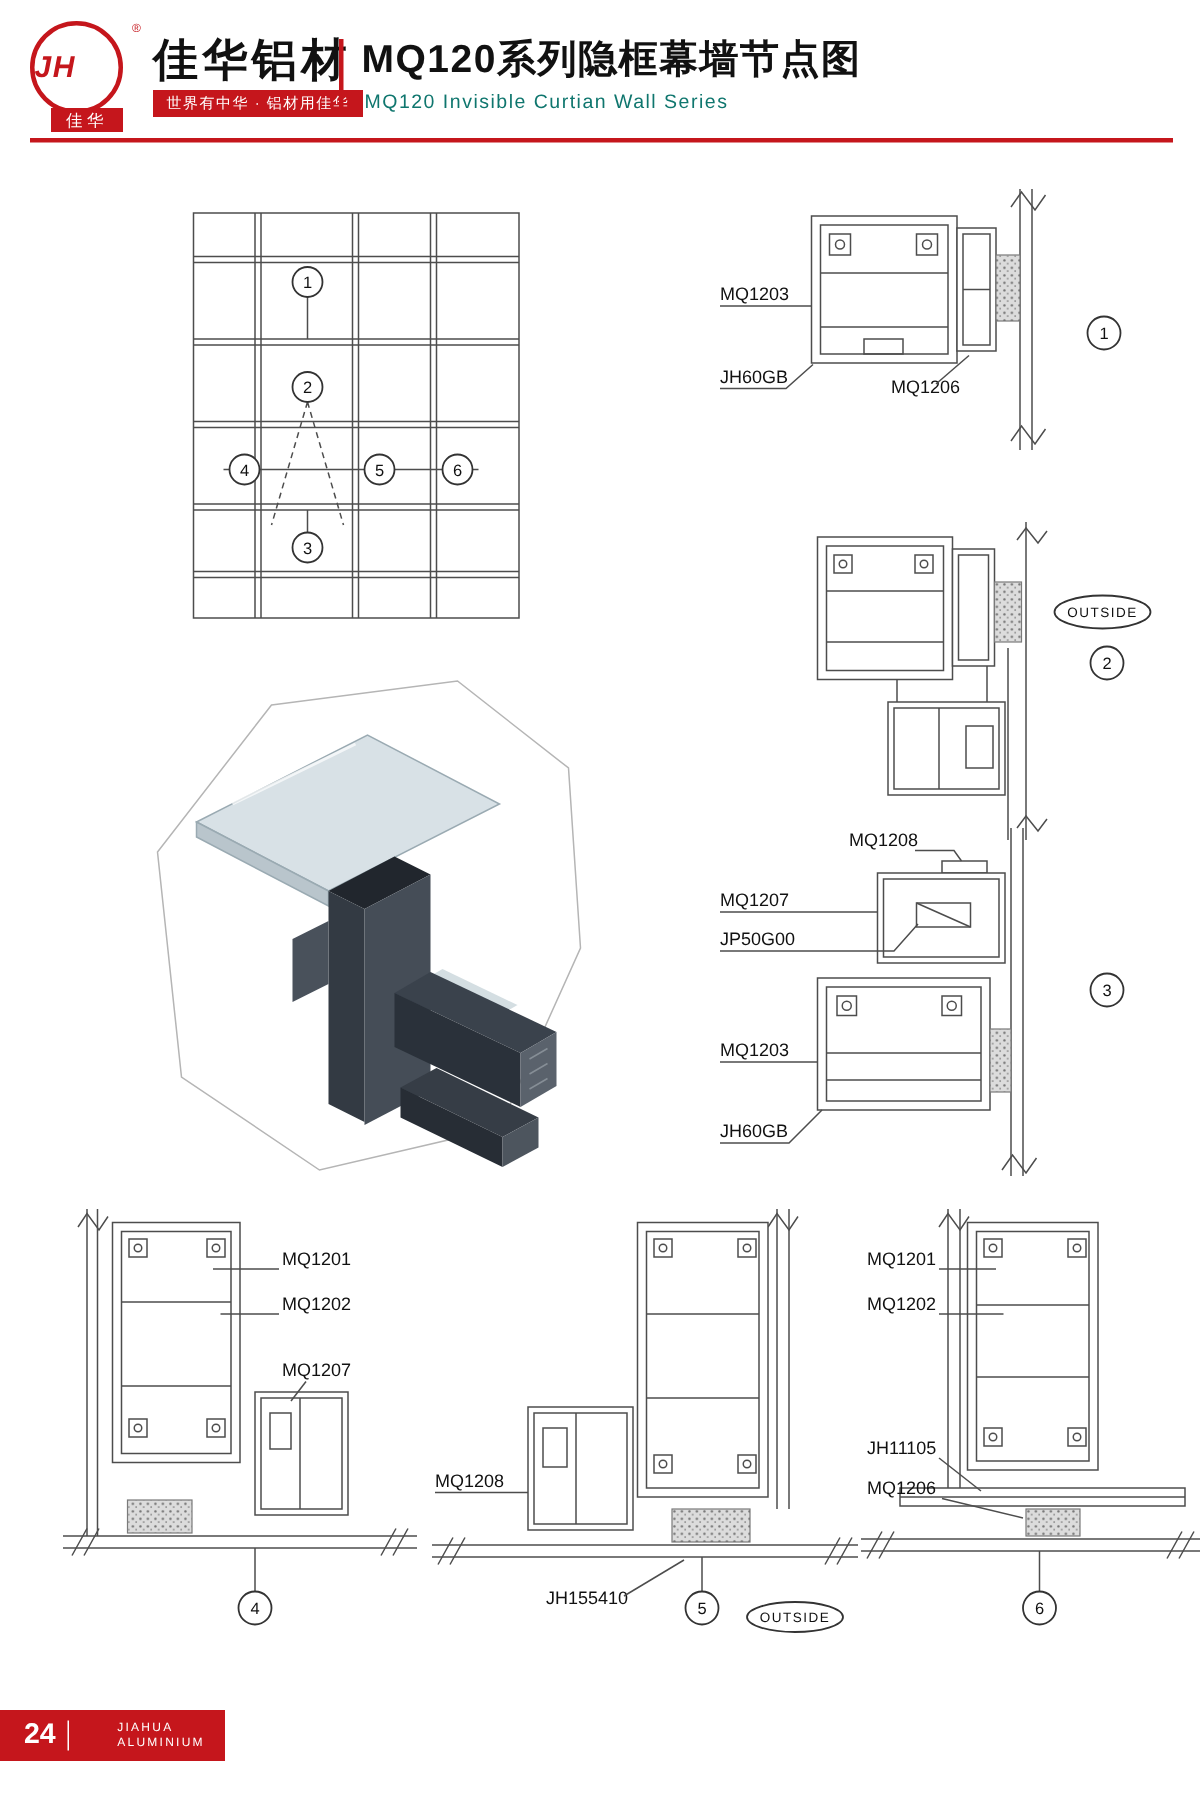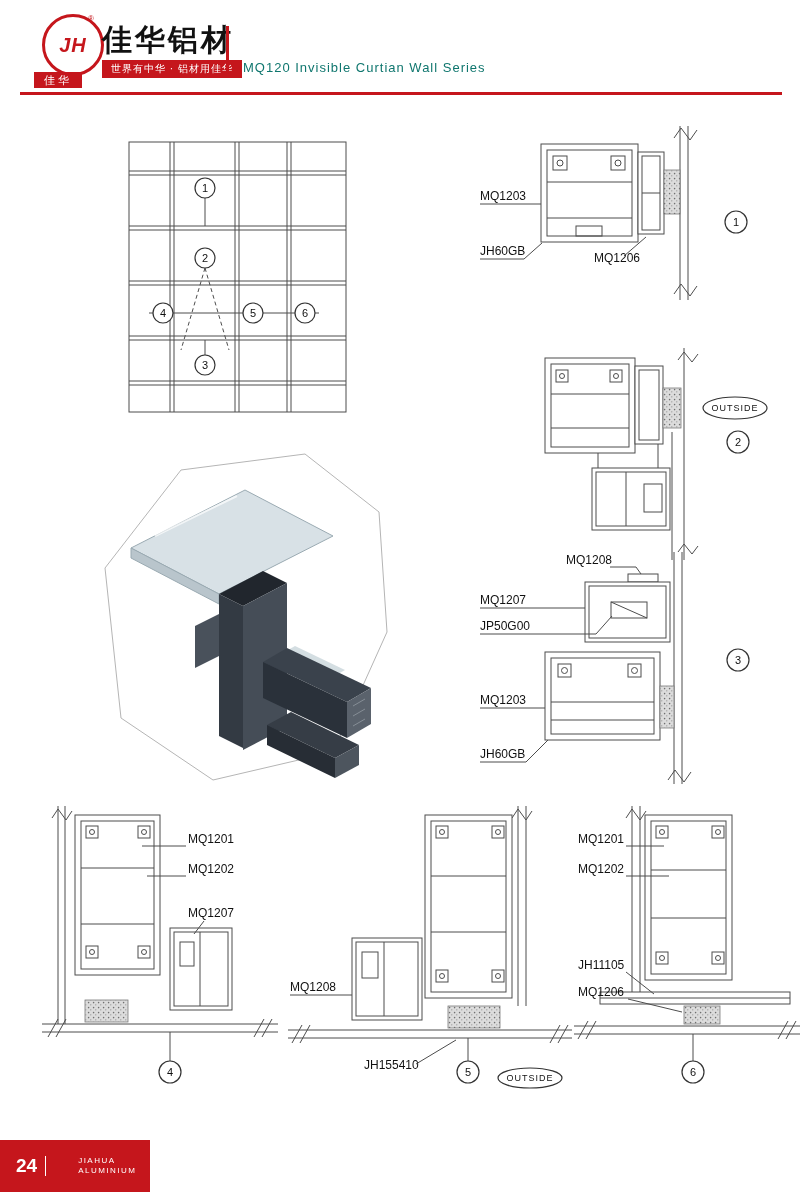--- a/index.html
+++ b/index.html
@@ -1,36 +1,36 @@
 <!DOCTYPE html>
 <html style="--accent: #c5161c;"><head>
 <meta charset="utf-8">
 <style>
   html,body{margin:0;padding:0;background:#e9e9e9;}
   .page{position:relative;width:800px;height:1200px;background:#ffffff;margin:0 auto;
         font-family:"Liberation Sans",sans-serif;overflow:hidden;}
   :root{--accent:#c5161c;}
 
   
-  .logo-circle{position:absolute;left:42px;top:14px;width:56px;height:56px;border-radius:50%;
-    border:3px solid var(--accent);background:#fff;display:flex;align-items:center;justify-content:center;}
+  .logo-circle{position:absolute;left:20px;top:14px;width:56px;height:56px;border-radius:50%;
+    border:3px solid var(--accent);background:#fff;display:flex;align-items:center;}
   .logo-mono{color:var(--accent);font-weight:bold;font-style:italic;font-size:20px;letter-spacing:1px;}
   .logo-reg{position:absolute;left:88px;top:14px;color:var(--accent);font-size:8px;}
   .logo-cn-band{position:absolute;left:34px;top:72px;width:48px;height:16px;background:var(--accent);
     color:#fff;font-size:11px;font-weight:normal;display:flex;align-items:center;justify-content:center;letter-spacing:3px;}
   .brand{position:absolute;left:102px;top:20px;font-size:30px;font-weight:bold;color:#111;letter-spacing:3px;text-align:center;}
   .tagline{position:absolute;left:102px;top:60px;background:var(--accent);color:#fff;font-size:10px;
     padding:2px 9px;letter-spacing:1px;}
   .divider-v{position:absolute;left:226px;top:26px;width:3px;height:50px;background:var(--accent);}
   .title-cn{position:absolute;left:241px;top:22px;font-size:26px;font-weight:bold;color:#111;letter-spacing:1px;}
   .title-en{position:absolute;left:243px;top:60px;font-size:13px;color:#0f766e;letter-spacing:1px;}
   .header-rule{position:absolute;left:20px;top:92px;width:762px;height:3px;background:var(--accent);}
 
   
-  .footer-bar{position:absolute;left:0;top:1140px;width:150px;height:52px;background:var(--accent);
+  .footer-bar{position:absolute;left:0;top:1140px;width:150px;height:34px;background:var(--accent);
     display:flex;align-items:center;color:#fff;}
   .page-num{font-size:19px;font-weight:bold;margin-left:16px;}
   .footer-div{width:1px;height:20px;background:#fff;margin:0 8px;}
   .company{font-size:8px;line-height:1.25;letter-spacing:1.5px;margin-left:24px;}
 
   
   svg{position:absolute;overflow:visible;}
   .dl{stroke:#4d4d4d;stroke-width:1;fill:none;}
   .box{fill:#ffffff;stroke:#4d4d4d;stroke-width:1;}
   .nf{fill:none;stroke:#4d4d4d;stroke-width:1;}
@@ -48,20 +48,21 @@
 
   <div class="logo-circle">
     <span class="logo-mono">JH</span>
   </div>
   <span class="logo-reg">®</span>
   <div class="logo-cn-band">佳华</div>
 
   <div class="brand">佳华铝材</div>
   <div class="tagline">世界有中华 · 铝材用佳华</div>
   <div class="divider-v"></div>
+  <div class="title-cn">MQ120系列隐框幕墙节点图</div>
   <div class="title-en">MQ120  Invisible  Curtian  Wall  Series</div>
   <div class="header-rule"></div>
 
   <svg style="left:125px;top:138px;" width="225" height="285" viewBox="0 0 225 285">
     <g>
       <rect x="4" y="4" width="217" height="270" class="nf"></rect>
       <line x1="45" y1="4" x2="45" y2="274" class="dl"></line>
         <line x1="49" y1="4" x2="49" y2="274" class="dl"></line>
       <line x1="110" y1="4" x2="110" y2="274" class="dl"></line>
         <line x1="114" y1="4" x2="114" y2="274" class="dl"></line>

